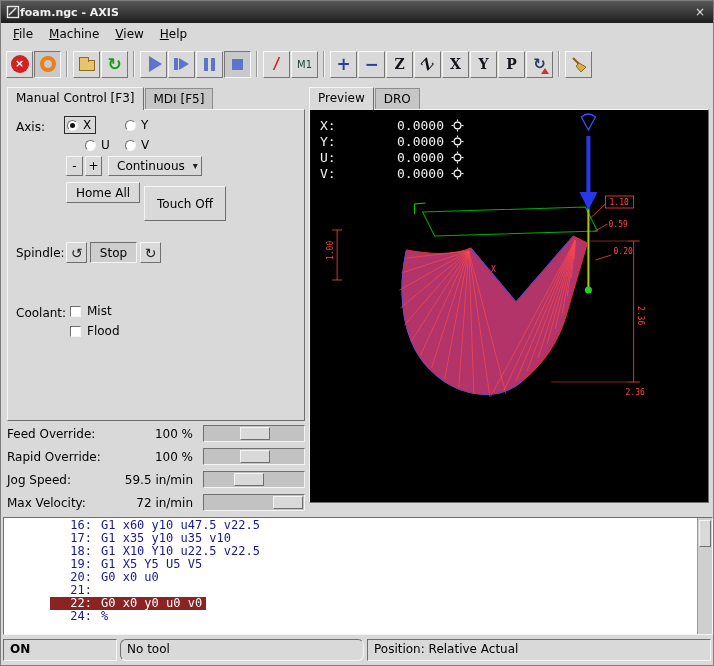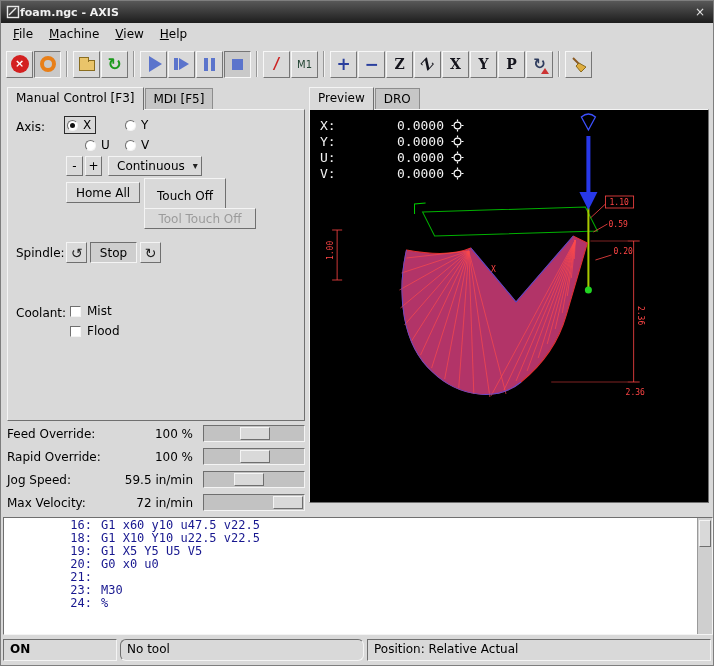--- a/index.html
+++ b/index.html
@@ -224,22 +224,21 @@
       </label>
 
       <div class="btn" style="left:58px; top:46px; width:17px; height:20px;">-</div>
       <div class="btn" style="left:77px; top:46px; width:17px; height:20px;">+</div>
       <div class="combo" style="left:100px; top:46px; width:94px; height:20px;padding-left:8px;">
         <span>Continuous</span>
         <span class="arrow">▾</span>
       </div>
 
       <div class="btn" style="left:58px; top:72px; width:74px; height:21px;">Home All</div>
-      <div class="btn" style="left:136px; top:68px; width:82px; height:35px;">Touch Off</div>
-      <div class="btn disabled" style="left:136px; top:98px; width:112px; height:21px;">Tool Touch Off</div>
+      <div class="btn" style="left:136px; top:76px; width:82px; height:35px;">Touch Off</div>
 
       <span class="flabel" style="left:8px; top:136px;">Spindle:</span>
       <div class="btn" style="left:58px; top:132px; width:21px; height:21px;">
           <span class="spin-glyph">↺</span>
         </div>
       <div class="btn sunk" style="left:82px; top:132px; width:47px; height:21px;">Stop</div>
       <div class="btn" style="left:132px; top:132px; width:21px; height:21px;">
           <span class="spin-glyph">↻</span>
         </div>
 
@@ -374,25 +373,26 @@
           <text class="dim" x="23" y="150" transform="rotate(-90 23 150)">1.00</text>
           <text class="dim" x="180" y="162">X</text>
         </g>
       </svg>
     </div>
   </div>
 
   <div class="gcode">
     <div class="gcode-lines">
       <div class="gcode-line"><span class="hl"><span class="ln">16:</span><span class="code">G1 x60 y10 u47.5 v22.5</span></span></div>
+      <div class="gcode-line"><span class="hl"><span class="ln">17:</span><span class="code">G1 x35 y10 u35 v10</span></span></div>
       <div class="gcode-line"><span class="hl"><span class="ln">18:</span><span class="code">G1 X10 Y10 u22.5 v22.5</span></span></div>
       <div class="gcode-line"><span class="hl"><span class="ln">19:</span><span class="code">G1 X5 Y5 U5 V5</span></span></div>
       <div class="gcode-line"><span class="hl"><span class="ln">20:</span><span class="code">G0 x0 u0</span></span></div>
       <div class="gcode-line"><span class="hl"><span class="ln">21:</span><span class="code"></span></span></div>
-      <div class="gcode-line"><span class="hl"><span class="ln">23:</span><span class="code">M30</span></span></div>
+      <div class="gcode-line active"><span class="hl"><span class="ln">22:</span><span class="code">G0 x0 y0 u0 v0</span></span></div>
       <div class="gcode-line"><span class="hl"><span class="ln">24:</span><span class="code">%</span></span></div>
     </div>
     <div class="sb">
         <div class="sb-thumb"></div>
       </div>
   </div>
 
   <div class="statusbar">
     <div class="scell" style="width:114px;font-weight:bold;">ON</div>
     <div class="scell" style="width:244px;border-radius:6px;">No tool</div>

